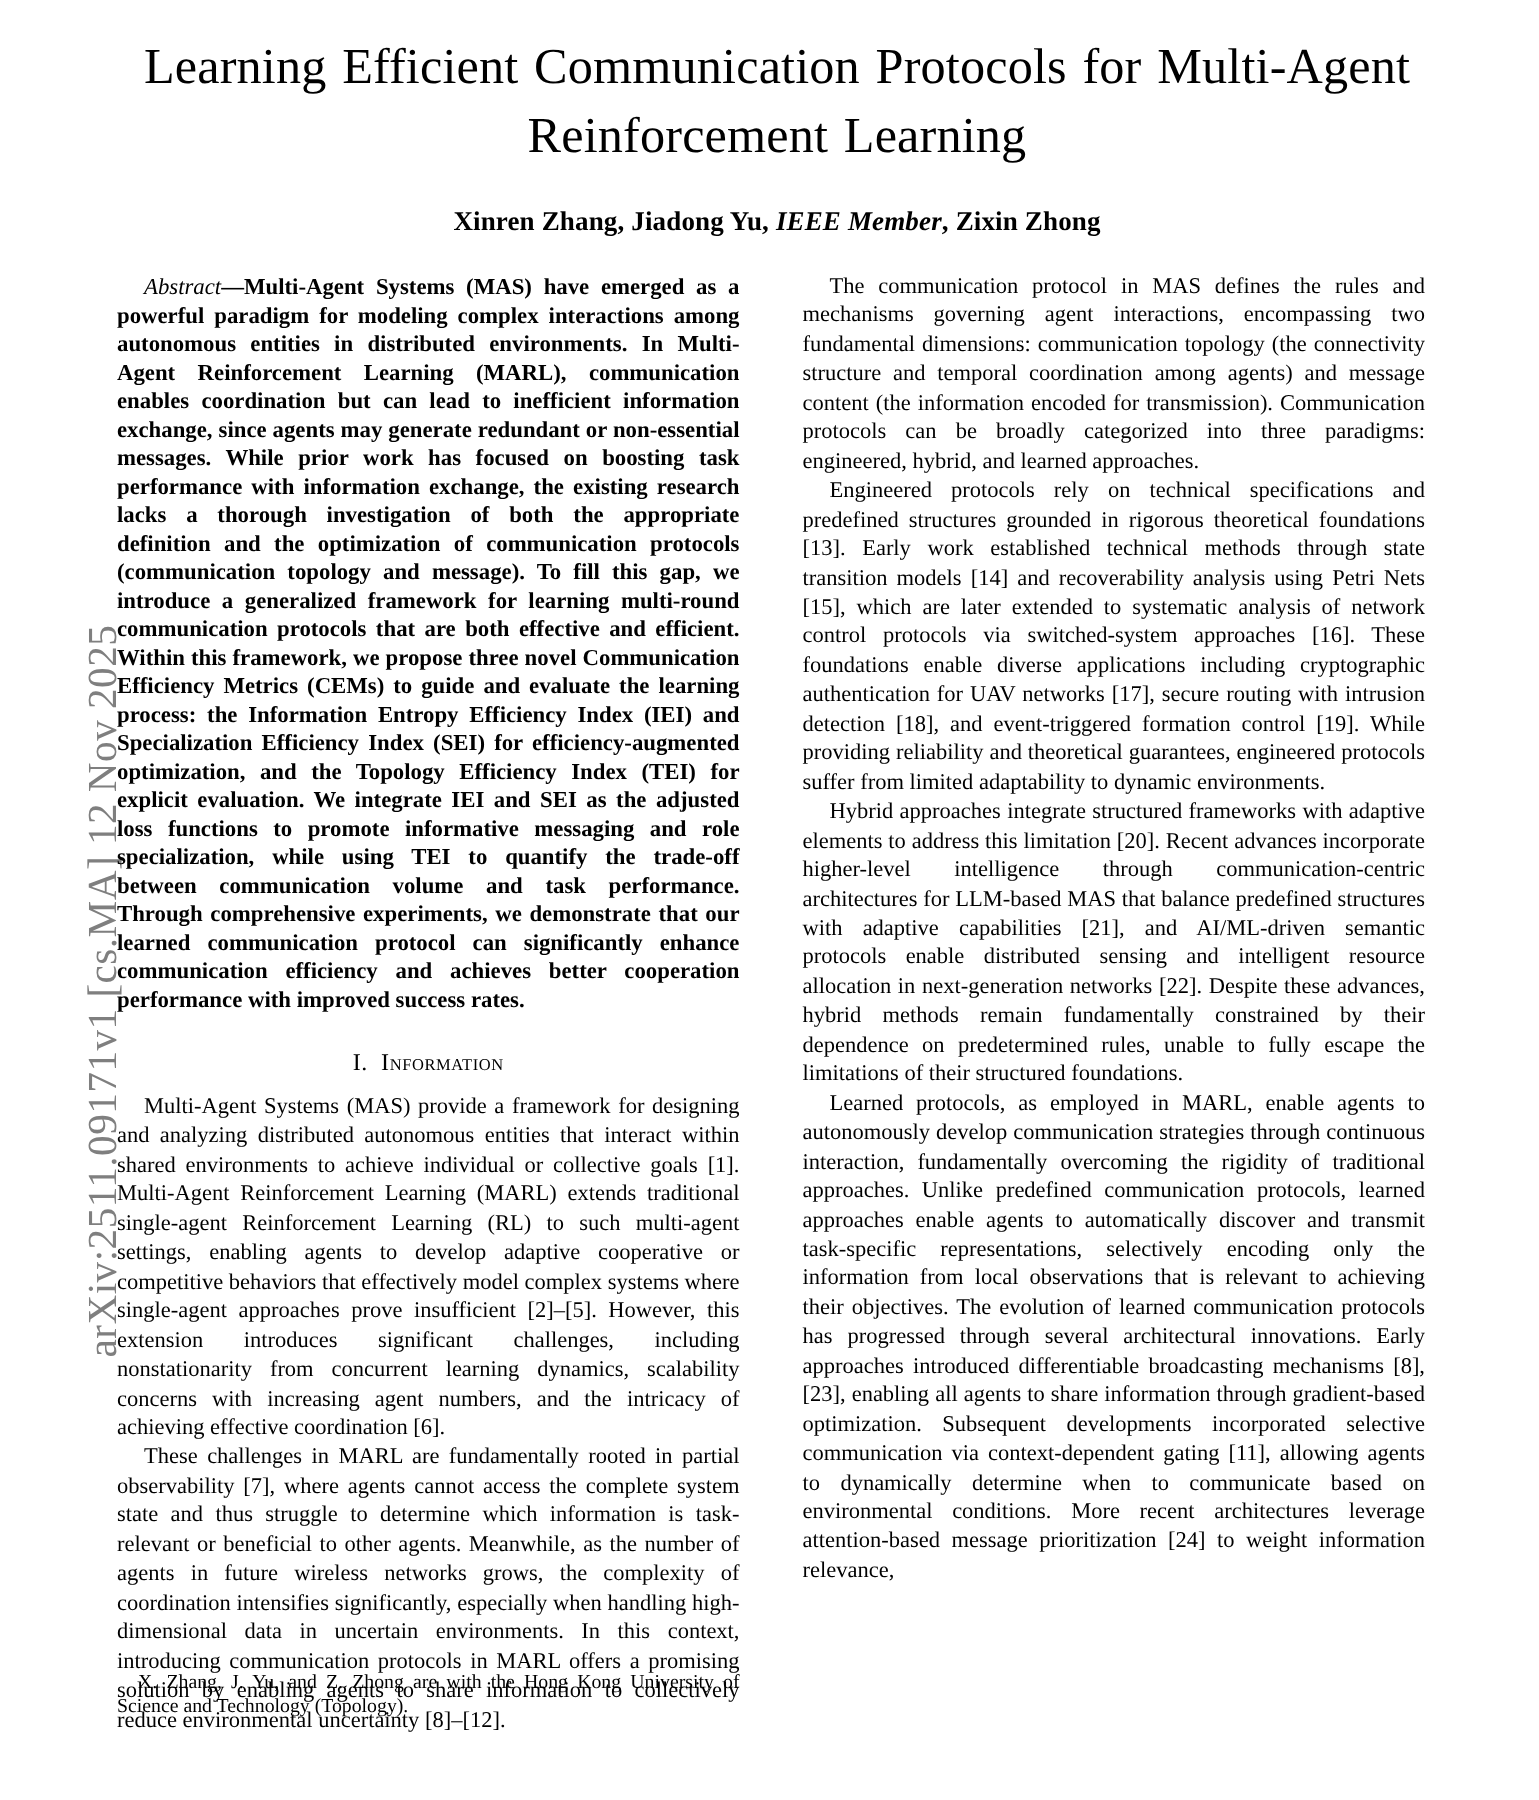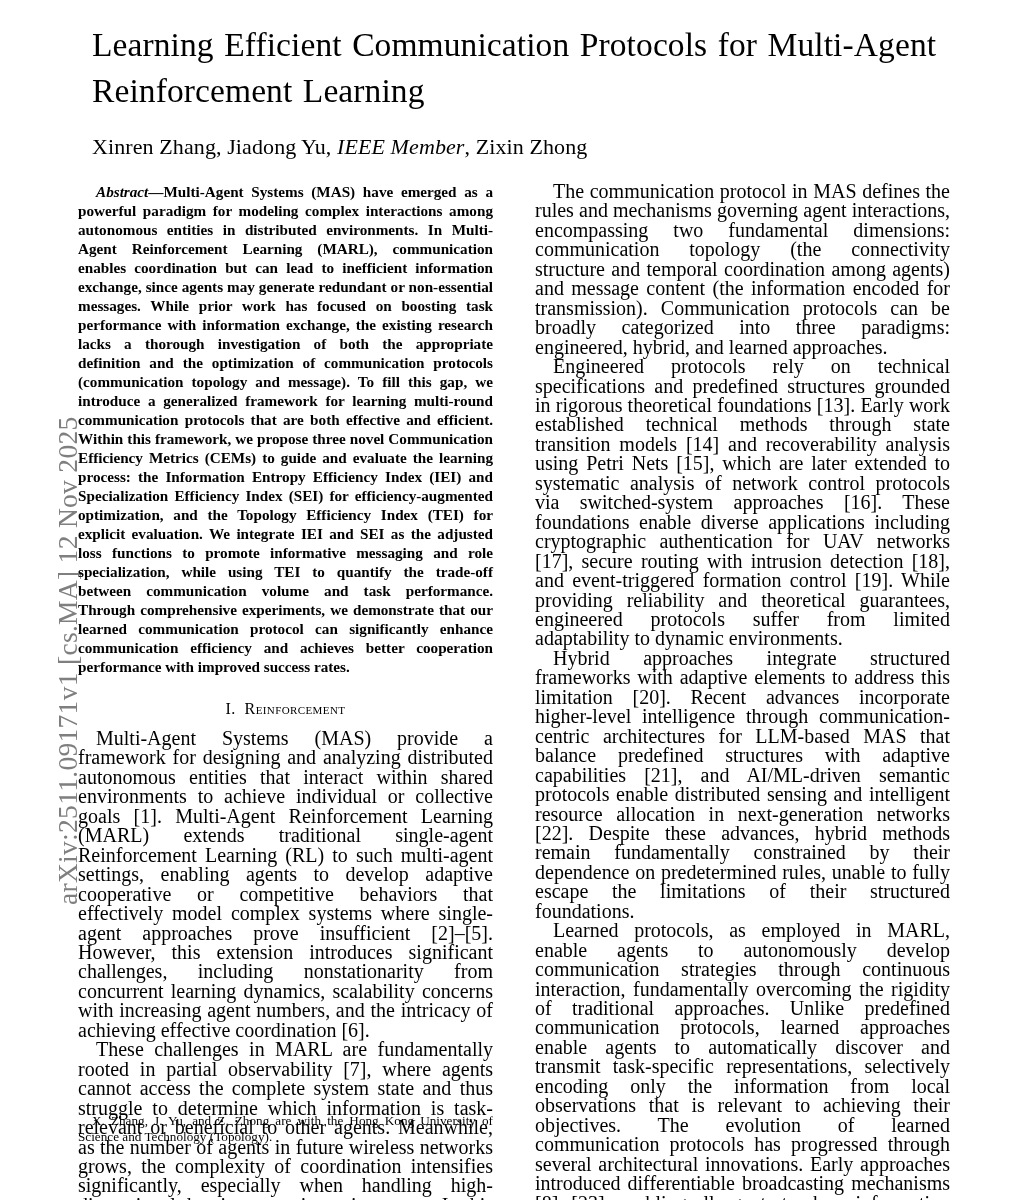--- a/index.html
+++ b/index.html
@@ -38,39 +38,40 @@
 
   
   #page {
     position: absolute;
     left: 0; top: 0;
     width: 1026px; height: 1200px;
   }
 
   #title-block {
     position: absolute;
-    left: 92px;
+    left: 82px;
     top: 22px;
     width: 872px;
-    text-align: left;
+    text-align: center;
   }
   #paper-title {
     font-size: 33.5px;
     line-height: 46px;
     font-weight: normal;
     margin: 0;
     letter-spacing: 0.1px;
     word-spacing: 2px;
   }
   #author-line {
     margin: 0;
     padding-top: 22px;
-    font-size: 22px;
+    font-size: 18px;
     line-height: 22px;
     letter-spacing: 0.1px;
+    font-weight: bold;
   }
   #author-line .ital { font-style: italic; }
 
   
   #columns {
     position: absolute;
     left: 78px;
     top: 182px;
     width: 872px;
     height: 1010px;
@@ -79,39 +80,39 @@
     position: absolute;
     top: 0;
     width: 415px;
     height: 1010px;
   }
   #col-left  { left: 0px; }
   #col-right { left: 457px; }
 
   p.body {
     margin: 0;
-    font-size: 20px;
+    font-size: 15px;
     line-height: 19.45px;
     text-align: justify;
     text-justify: inter-word;
     text-indent: 18px;
     hyphens: manual;
   }
 
   p.abstract {
     margin: 0;
     font-size: 15.2px;
     line-height: 19.0px;
     font-weight: bold;
     text-align: justify;
     text-indent: 18px;
   }
   p.abstract .abs-lead {
     font-style: italic;
-    font-weight: bold;
+    font-weight: normal;
   }
 
   h2.section-head {
     margin: 0;
     padding-top: 24px;
     padding-bottom: 11px;
     text-align: center;
     font-size: 16px;
     font-weight: normal;
     font-variant: small-caps;
@@ -155,21 +156,21 @@
     <h1 id="paper-title">Learning Efficient Communication Protocols for Multi-Agent Reinforcement Learning</h1>
     <p id="author-line"><span>Xinren Zhang, Jiadong Yu, </span><span class="ital">IEEE Member</span><span>, Zixin Zhong</span></p>
   </div>
 
   <div id="columns">
 
     <div class="column" id="col-left">
 
       <p class="abstract"><span class="abs-lead">Abstract</span><span>—</span><span>Multi-Agent Systems (MAS) have emerged as a powerful paradigm for modeling complex interactions among autonomous entities in distributed environments. In Multi-Agent Reinforcement Learning (MARL), communication enables coordination but can lead to inefficient information exchange, since agents may generate redundant or non-essential messages. While prior work has focused on boosting task performance with information exchange, the existing research lacks a thorough investigation of both the appropriate definition and the optimization of communication protocols (communication topology and message). To fill this gap, we introduce a generalized framework for learning multi-round communication protocols that are both effective and efficient. Within this framework, we propose three novel Communication Efficiency Metrics (CEMs) to guide and evaluate the learning process: the Information Entropy Efficiency Index (IEI) and Specialization Efficiency Index (SEI) for efficiency-augmented optimization, and the Topology Efficiency Index (TEI) for explicit evaluation. We integrate IEI and SEI as the adjusted loss functions to promote informative messaging and role specialization, while using TEI to quantify the trade-off between communication volume and task performance. Through comprehensive experiments, we demonstrate that our learned communication protocol can significantly enhance communication efficiency and achieves better cooperation performance with improved success rates.</span></p>
 
-      <h2 class="section-head"><span class="numeral">I.</span>&nbsp; <span>Reinforcement</span></h2>
+      <h2 class="section-head"><span class="numeral">I.</span>&nbsp; <span>Information</span></h2>
 
       <p class="body">Multi-Agent Systems (MAS) provide a framework for designing and analyzing distributed autonomous entities that interact within shared environments to achieve individual or collective goals [1]. Multi-Agent Reinforcement Learning (MARL) extends traditional single-agent Reinforcement Learning (RL) to such multi-agent settings, enabling agents to develop adaptive cooperative or competitive behaviors that effectively model complex systems where single-agent approaches prove insufficient [2]–[5]. However, this extension introduces significant challenges, including nonstationarity from concurrent learning dynamics, scalability concerns with increasing agent numbers, and the intricacy of achieving effective coordination [6].</p>
       <p class="body">These challenges in MARL are fundamentally rooted in partial observability [7], where agents cannot access the complete system state and thus struggle to determine which information is task-relevant or beneficial to other agents. Meanwhile, as the number of agents in future wireless networks grows, the complexity of coordination intensifies significantly, especially when handling high-dimensional data in uncertain environments. In this context, introducing communication protocols in MARL offers a promising solution by enabling agents to share information to collectively reduce environmental uncertainty [8]–[12].</p>
 
       <div id="footnote-block">
         <div id="footnote-rule"></div>
         <p class="footnote">X. Zhang, J. Yu, and Z. Zhong are with the Hong Kong University of Science and Technology (Topology).</p>
       </div>
 
     </div>

